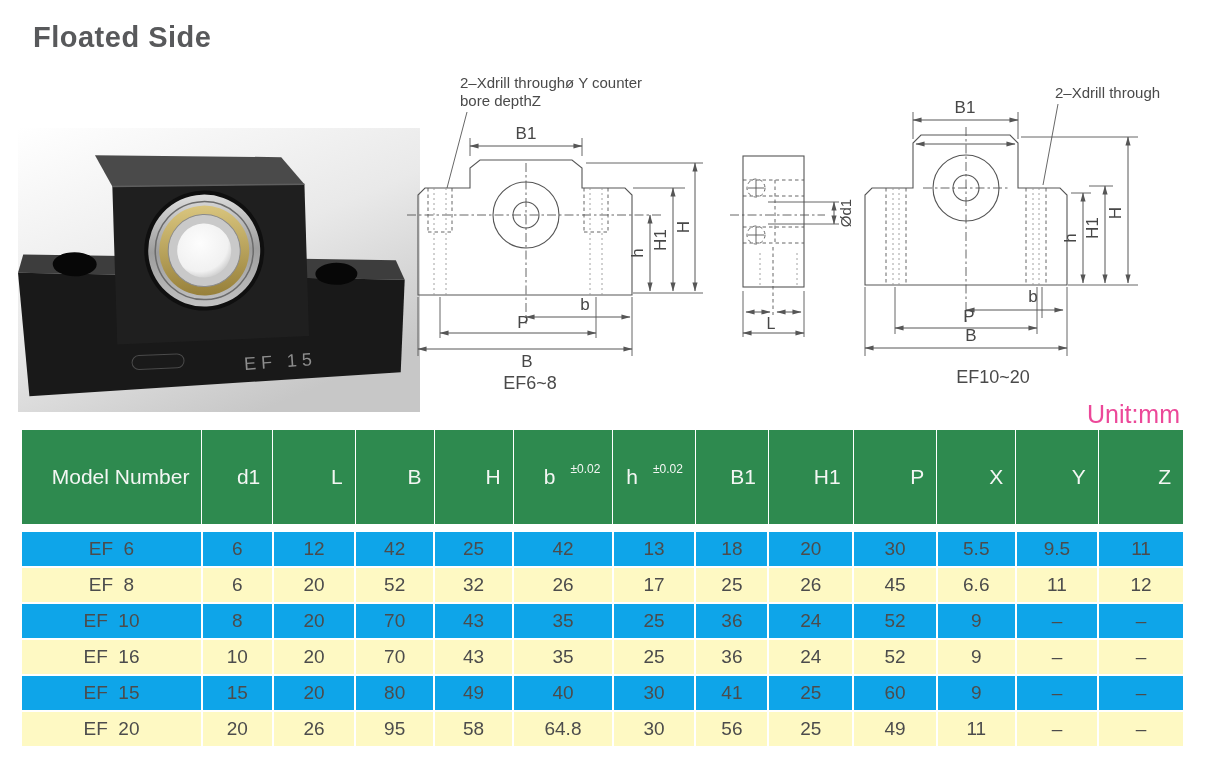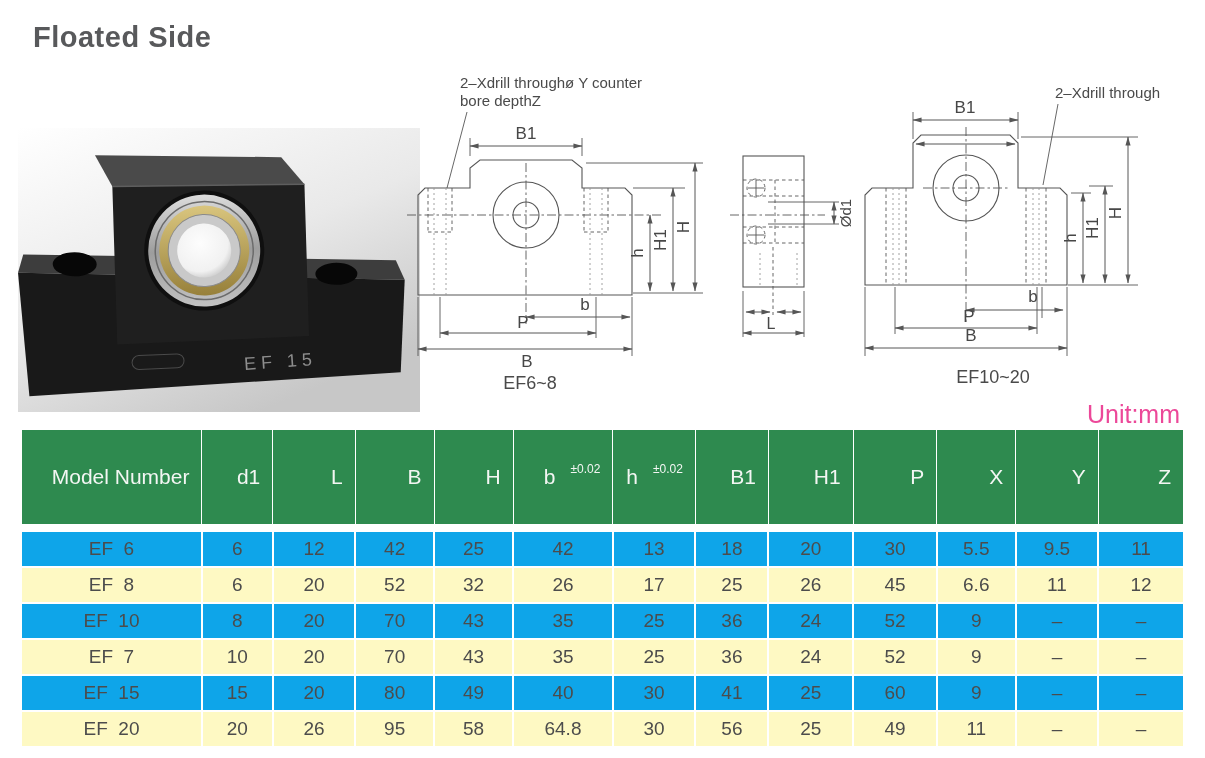--- a/index.html
+++ b/index.html
@@ -323,21 +323,21 @@
         <td>35</td>
         <td>25</td>
         <td>36</td>
         <td>24</td>
         <td>52</td>
         <td>9</td>
         <td>–</td>
         <td>–</td>
       </tr>
       <tr class="light">
-        <td class="model">EF  7</td>
+        <td class="model">EF  16</td>
         <td>10</td>
         <td>20</td>
         <td>70</td>
         <td>43</td>
         <td>35</td>
         <td>25</td>
         <td>36</td>
         <td>24</td>
         <td>52</td>
         <td>9</td>

